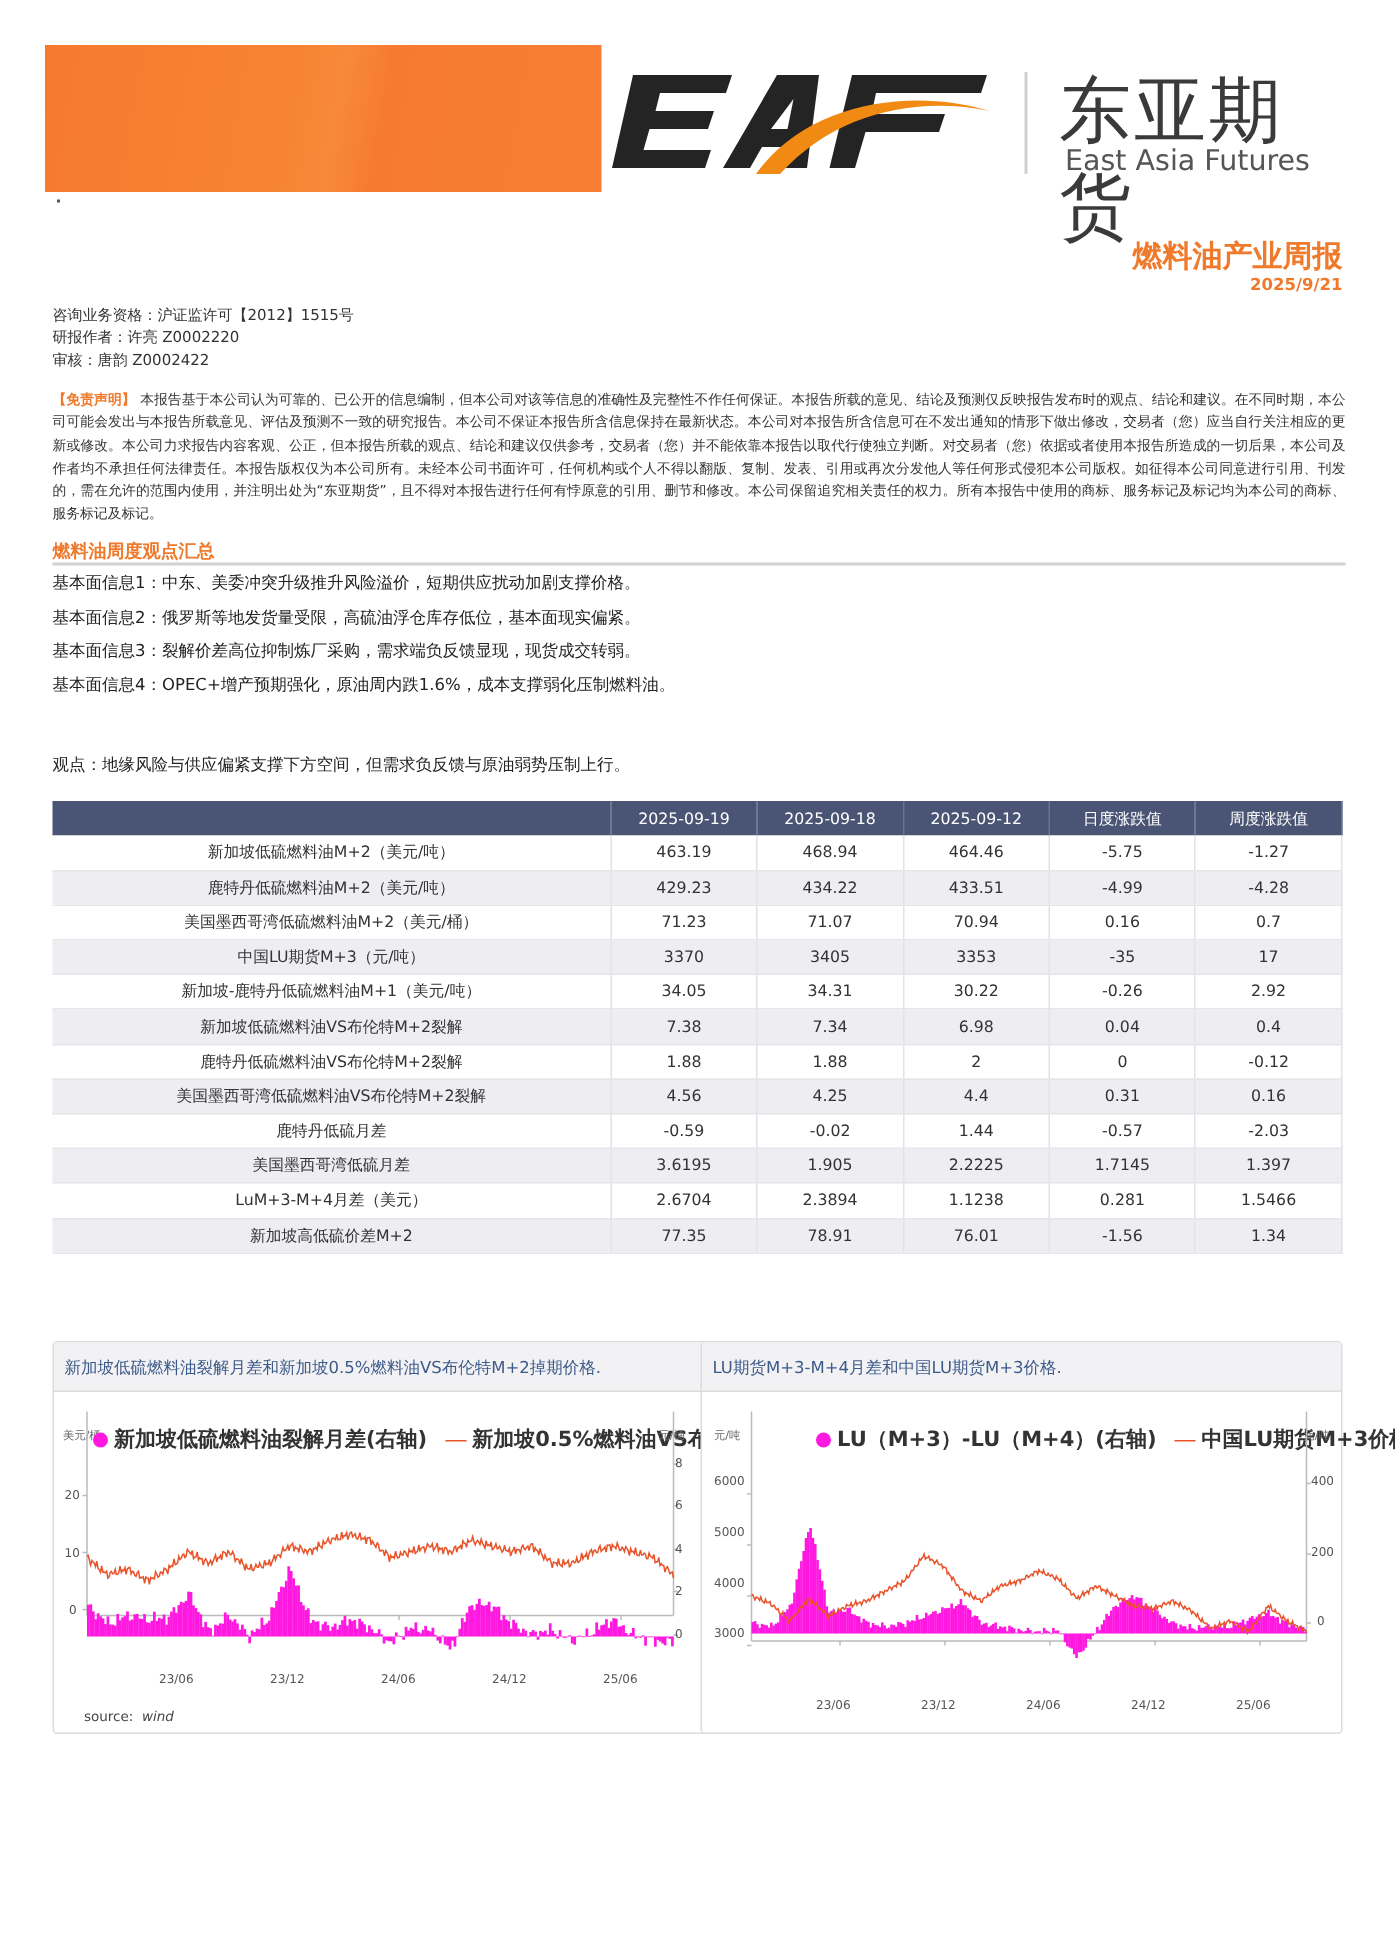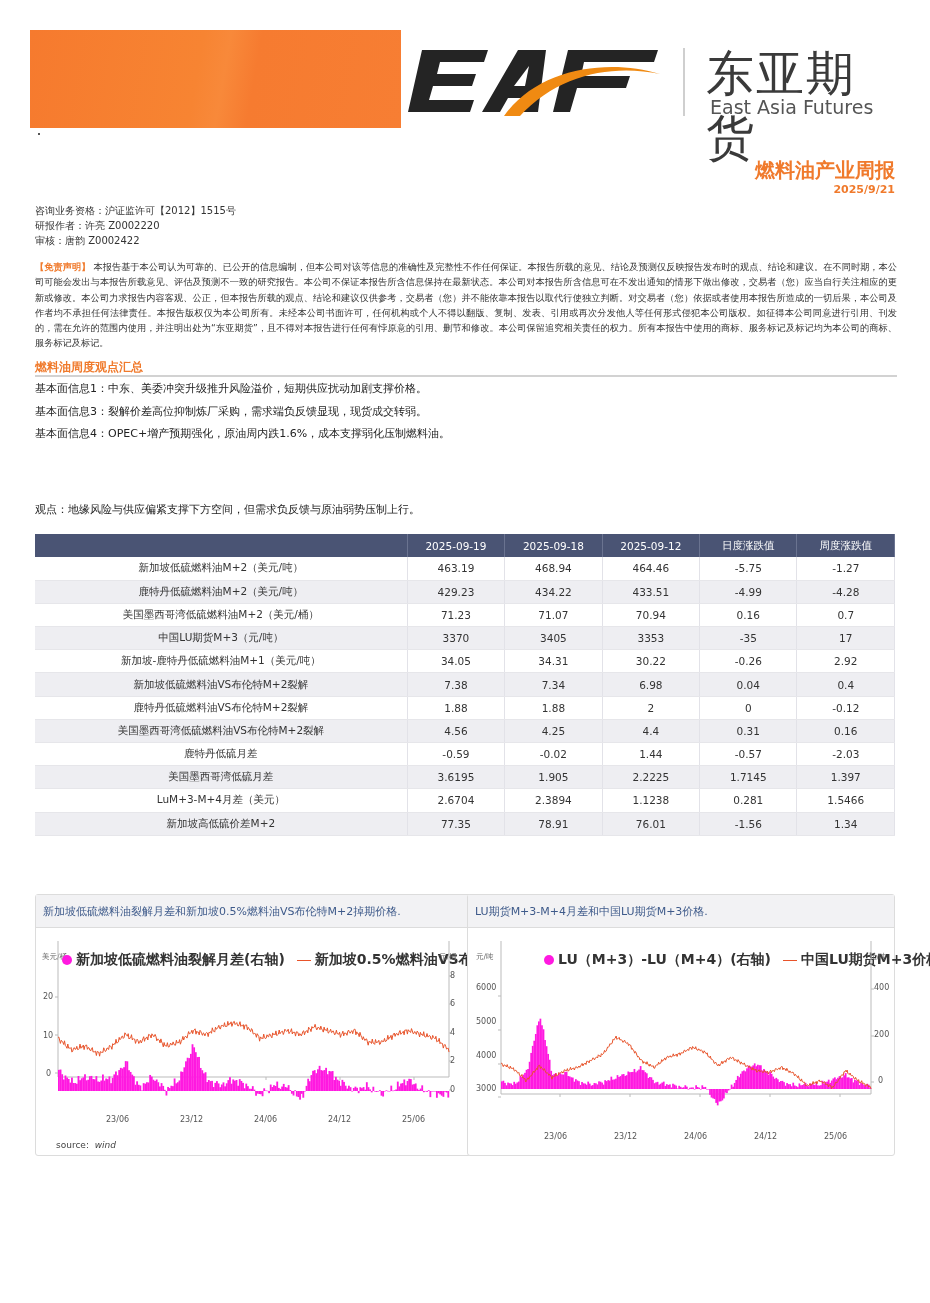--- a/index.html
+++ b/index.html
@@ -82,20 +82,21 @@
   <div>审核：唐韵 Z0002422</div>
 </div>
 
 <div class="disclaimer"><span class="tag">【免责声明】</span> <span>本报告基于本公司认为可靠的、已公开的信息编制，但本公司对该等信息的准确性及完整性不作任何保证。本报告所载的意见、结论及预测仅反映报告发布时的观点、结论和建议。在不同时期，本公司可能会发出与本报告所载意见、评估及预测不一致的研究报告。本公司不保证本报告所含信息保持在最新状态。本公司对本报告所含信息可在不发出通知的情形下做出修改，交易者（您）应当自行关注相应的更新或修改。本公司力求报告内容客观、公正，但本报告所载的观点、结论和建议仅供参考，交易者（您）并不能依靠本报告以取代行使独立判断。对交易者（您）依据或者使用本报告所造成的一切后果，本公司及作者均不承担任何法律责任。本报告版权仅为本公司所有。未经本公司书面许可，任何机构或个人不得以翻版、复制、发表、引用或再次分发他人等任何形式侵犯本公司版权。如征得本公司同意进行引用、刊发的，需在允许的范围内使用，并注明出处为“东亚期货”，且不得对本报告进行任何有悖原意的引用、删节和修改。本公司保留追究相关责任的权力。所有本报告中使用的商标、服务标记及标记均为本公司的商标、服务标记及标记。</span></div>
 
 <div class="section-title">燃料油周度观点汇总</div>
 <div class="section-rule"></div>
 
 <div class="info-list">
   <div class="info-item">基本面信息1：中东、美委冲突升级推升风险溢价，短期供应扰动加剧支撑价格。</div>
+  <div class="info-item">基本面信息2：俄罗斯等地发货量受限，高硫油浮仓库存低位，基本面现实偏紧。</div>
   <div class="info-item">基本面信息3：裂解价差高位抑制炼厂采购，需求端负反馈显现，现货成交转弱。</div>
   <div class="info-item">基本面信息4：OPEC+增产预期强化，原油周内跌1.6%，成本支撑弱化压制燃料油。</div>
 </div>
 <div class="viewpoint">观点：地缘风险与供应偏紧支撑下方空间，但需求负反馈与原油弱势压制上行。</div>
 
 <table class="data">
   <colgroup>
       <col class="c0">
       <col class="cn">
       <col class="cn">

